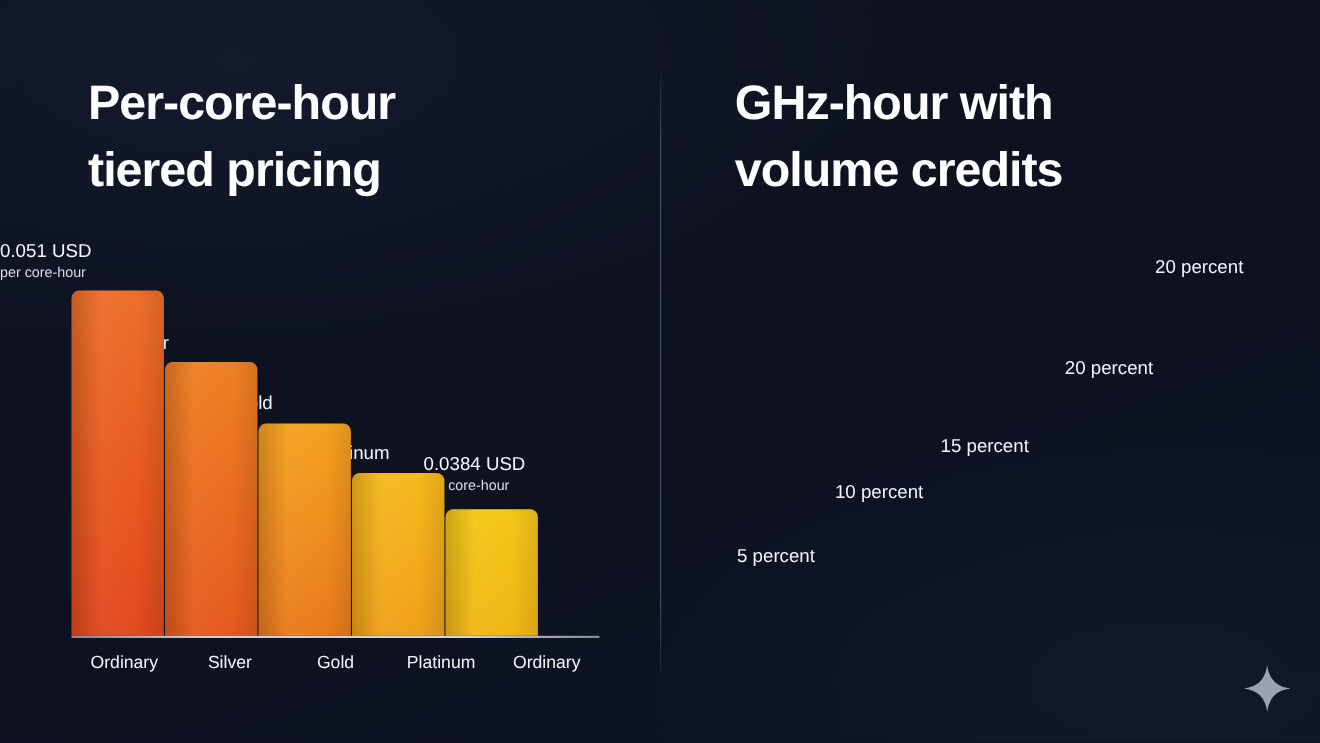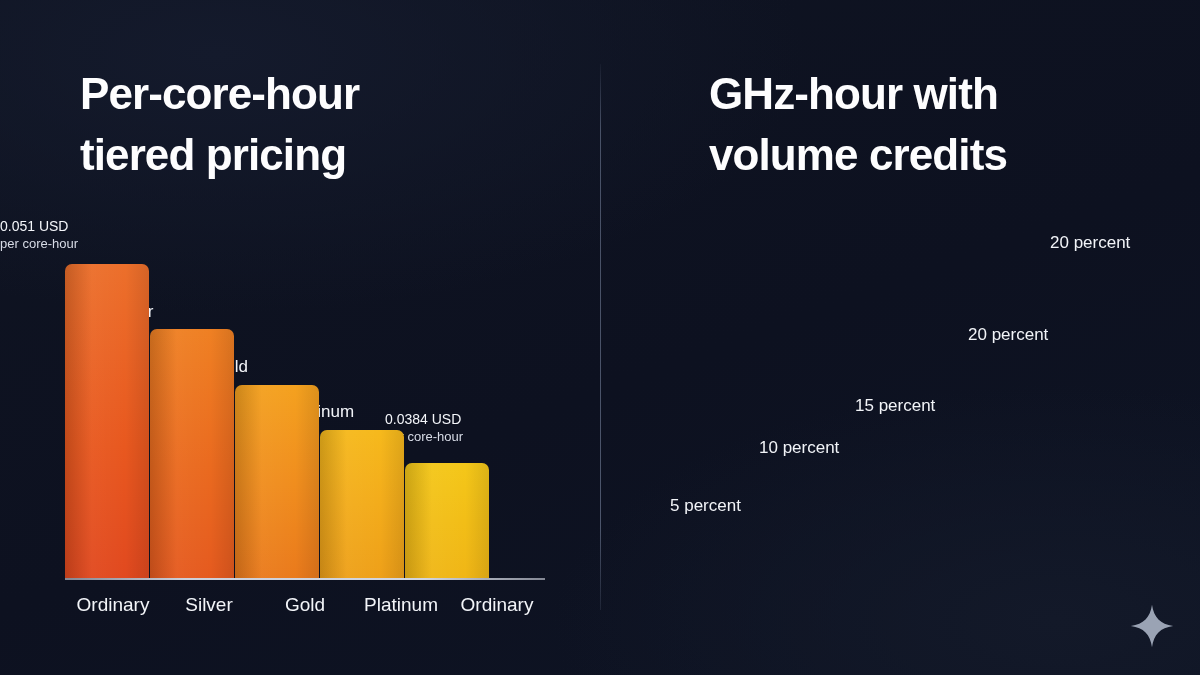--- a/index.html
+++ b/index.html
@@ -48,21 +48,21 @@
   .panel-title {
     position: absolute;
     font-size: 44px;
     font-weight: bold;
     line-height: 1.38;
     letter-spacing: -0.9px;
     color: #fdfdfe;
     white-space: pre-line;
   }
   #title-left  { left: 80px; top: 64px; width: 470px; }
-  #title-right { left: 68px; top: 64px; width: 470px; margin-left: 41px; }
+  #title-right { left: 68px; top: 64px; width: 470px; }
 
   
   .chart {
     position: absolute;
     
   }
   #chart-left  { left: 65px;  top: 240px; width: 480px; height: 338px; }
 
   .baseline {
     position: absolute;
@@ -102,21 +102,21 @@
     font-size: 17px;
     color: #f2f4f8;
     white-space: nowrap;
   }
   .lbl-price {
     position: absolute;
     white-space: nowrap;
   }
   .lbl-price .big {
     display: block;
-    font-size: 14px;
+    font-size: 17px;
     color: #f4f6fa;
     line-height: 1.28;
   }
   .lbl-price .small {
     display: block;
     font-size: 13px;
     color: #d7dbe6;
     line-height: 1.25;
   }
 
@@ -129,21 +129,21 @@
   }
   #xticks-left, #xticks-right {
     position: absolute;
     height: 24px;
   }
   #xticks-left  { left: 65px;  top: 594px; width: 480px; }
   .xticks-row { position: absolute; inset: 0; display: flex; }
   .xticks-row .xcell {
     flex: 1 1 0;
     text-align: center;
-    font-size: 19px;
+    font-size: 16px;
     color: #f3f5f9;
   }
 
   
   #sparkle {
     position: absolute;
     left: 1129px;
     top: 603px;
     width: 46px;
     height: 46px;

